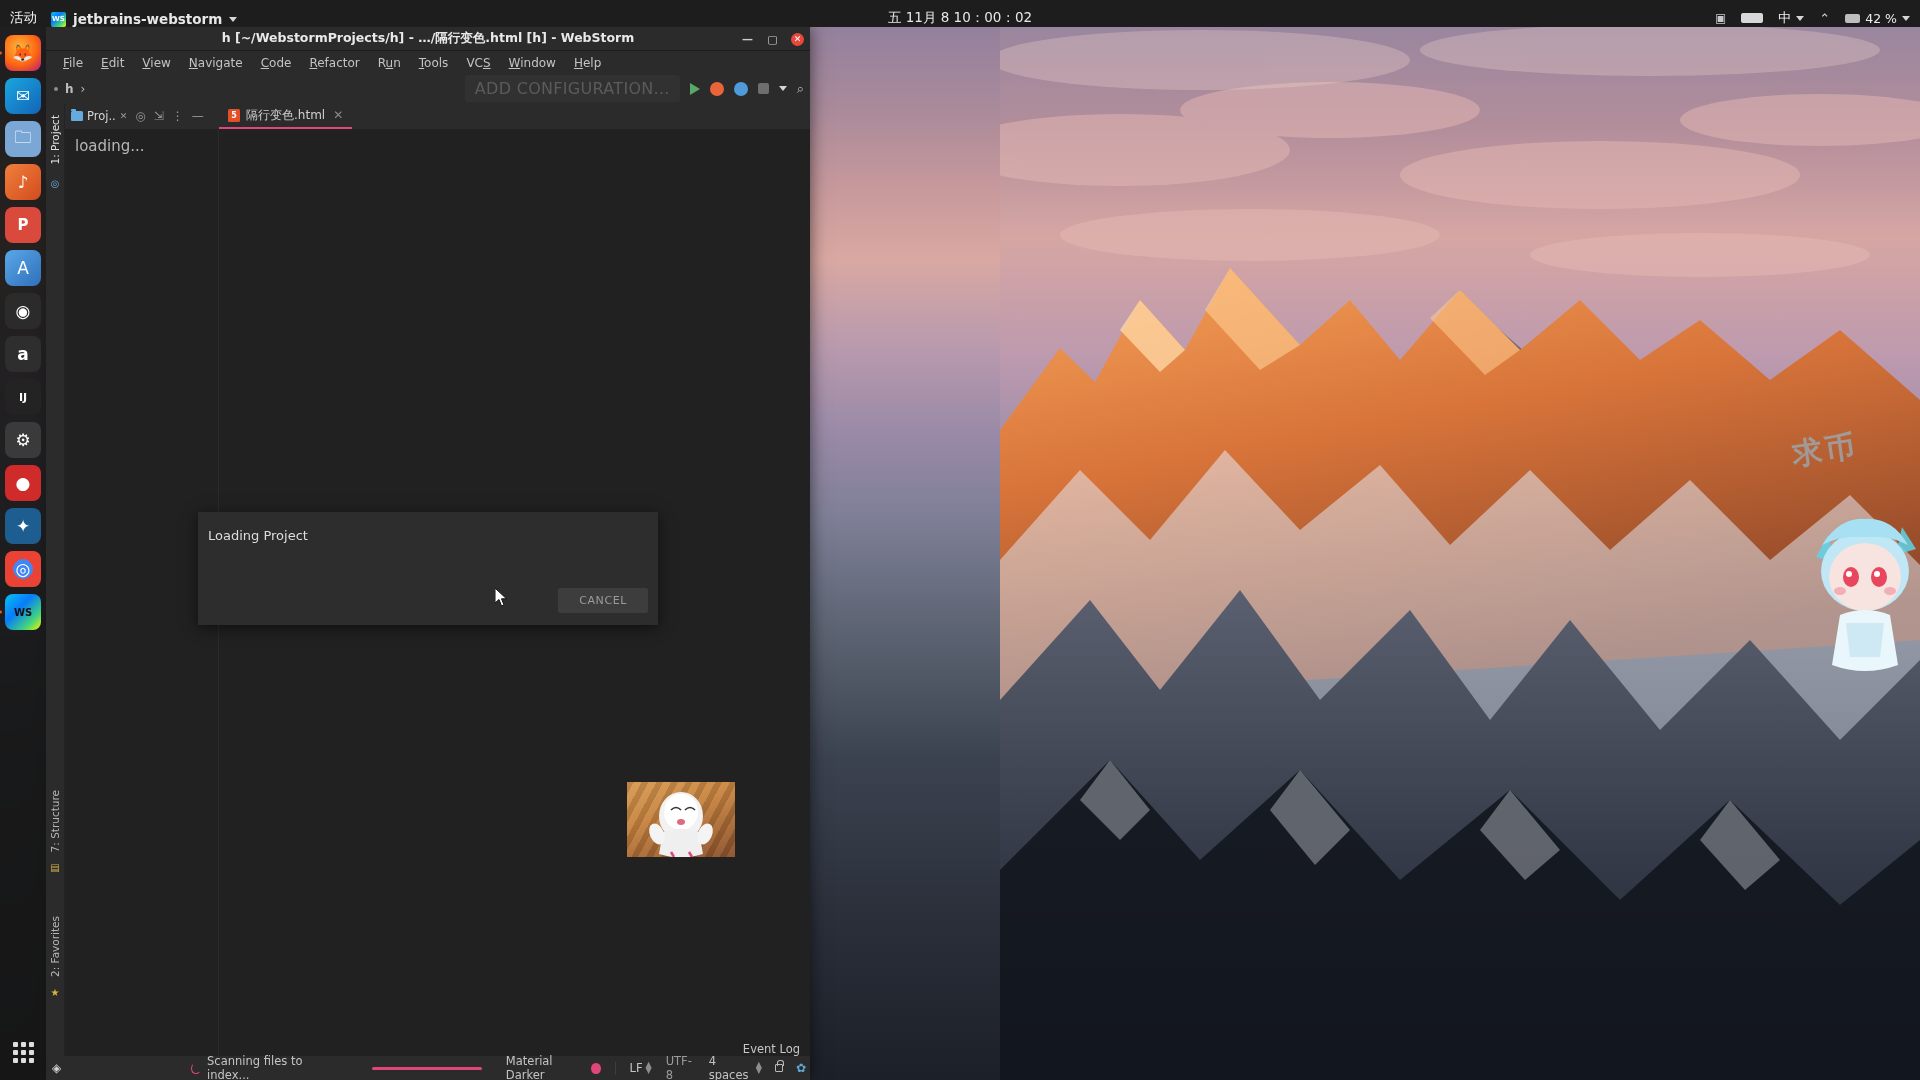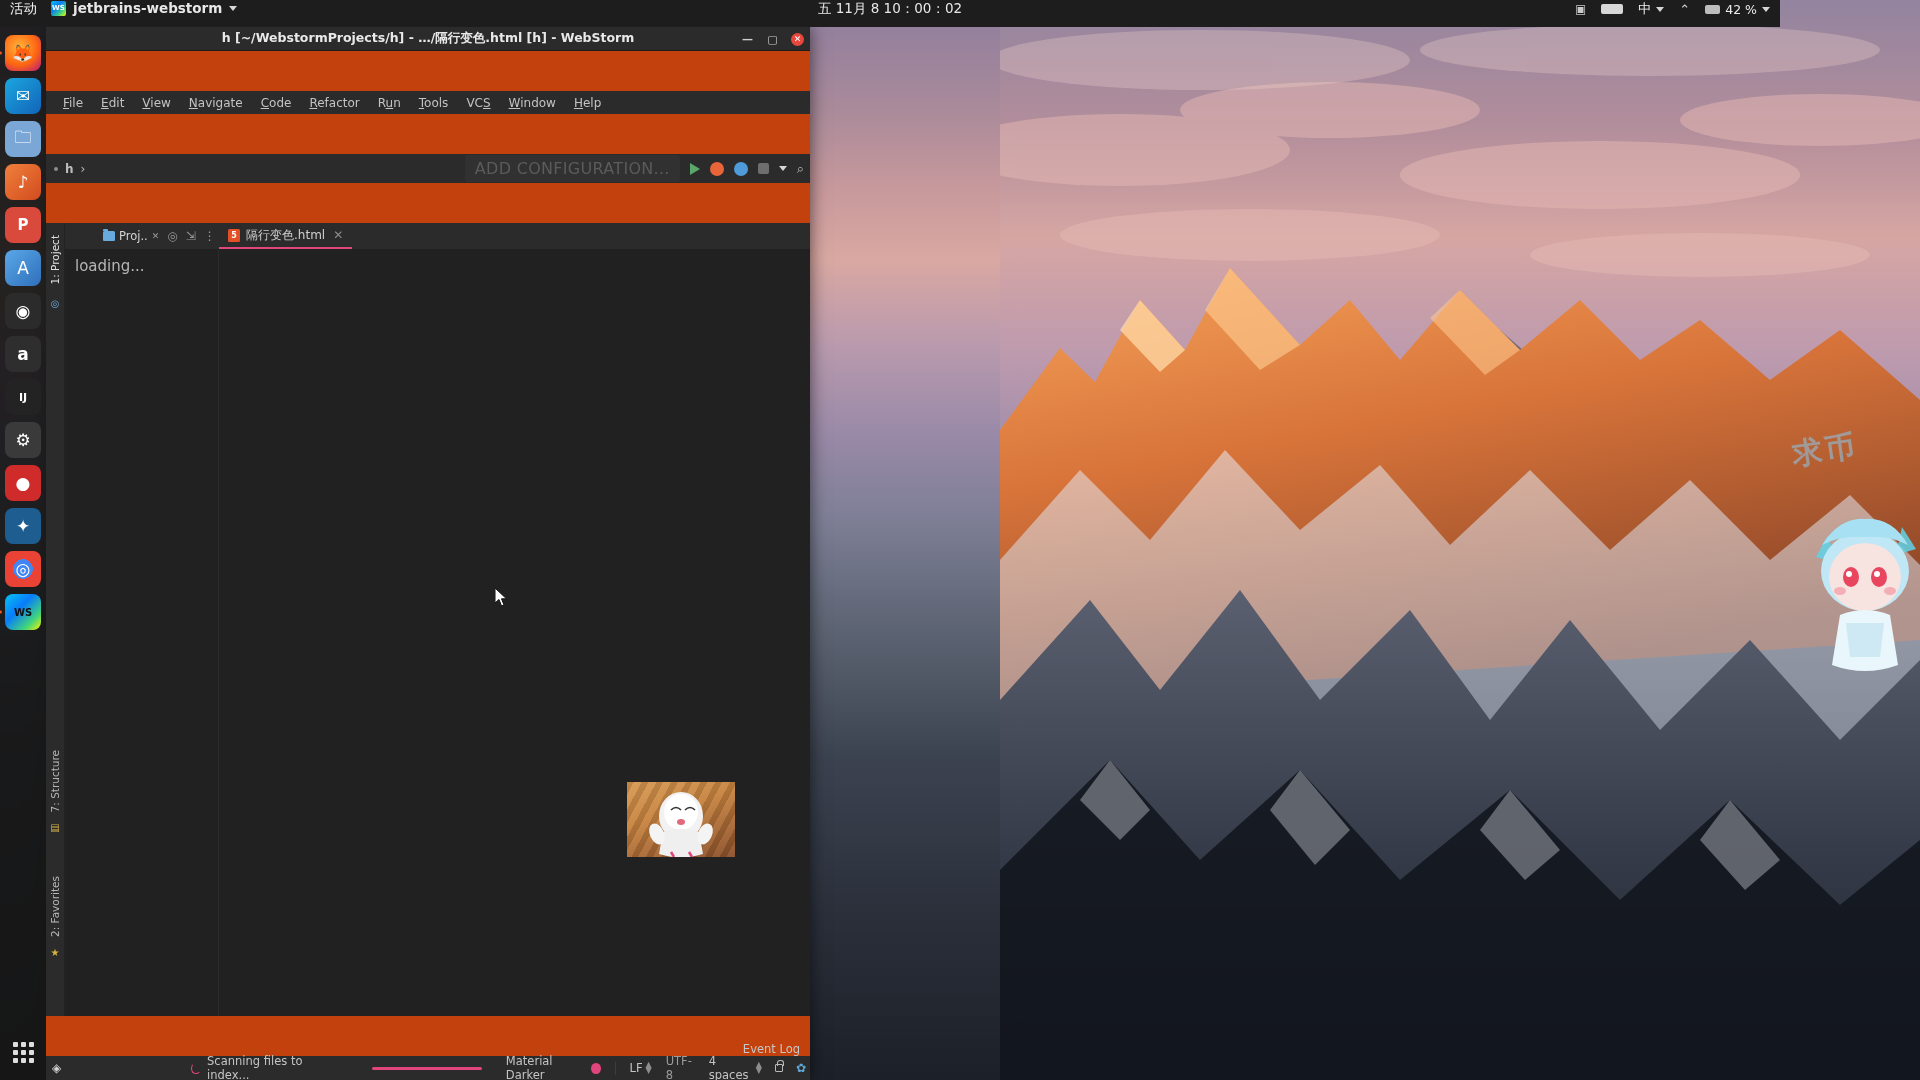--- a/index.html
+++ b/index.html
@@ -26,23 +26,23 @@
         #5d6473 58%,
         #3c4350 70%,
         #2a2f3a 85%,
         #1c2028 100%);
   }
   
   #mountains { position:absolute; left:1000px; top:0; width:920px; height:1080px; overflow:hidden; }
 
   
   #topbar {
-    position: absolute; top:0; left:0; width:1780px; height:27px;
+    position: absolute; top:0; left:0; width:1920px; height:27px;
     background:#1d1d1d; color:#e8e8e8;
-    display:flex; align-items:flex-start;
+    display:flex; align-items:flex-end;
     font-size:13px;
     z-index: 50;
   }
   #topbar .activities { padding:0 14px 0 10px; font-size:13.5px; color:#f2f2f2;}
   #topbar .appname { display:flex; align-items:center; gap:7px; font-weight:bold; font-size:13.5px;}
   #topbar .clock {
     position:absolute; left:50%; transform:translateX(-50%);
     display:flex; align-items:center; gap:7px; font-size:13.5px; white-space:nowrap;
   }
   #topbar .tray {
@@ -68,21 +68,20 @@
   #show-apps { position:absolute; bottom:10px; width:36px;height:36px; display:grid; grid-template-columns:repeat(3,5px); grid-template-rows:repeat(3,5px); gap:3px; align-content:center; justify-content:center;}
   #show-apps i{ background:#dedede; border-radius:1px; display:block; width:5px;height:5px;}
 
   
   #ws-window {
     position:absolute; left:46px; top:27px; width:764px; height:1053px;
     background:#c2410c; z-index:30;
     display:flex; flex-direction:column;
     font-family:"DejaVu Sans","Liberation Sans",sans-serif;
     box-shadow:0 0 16px rgba(0,0,0,.6);
-    gap:40px;
   }
   #ws-titlebar {
     height:24px; background:#2b2b2b; position:relative;
     display:flex; align-items:center; justify-content:center;
     color:#e9e9e9; font-size:12.5px; font-weight:bold;
     border-bottom:1px solid #1d1d1d;
   }
   #ws-titlebar .wbtns{ position:absolute; right:6px; top:0; height:24px; display:flex; align-items:center; gap:12px;}
   .wbtn{ width:13px;height:13px; display:flex;align-items:center;justify-content:center; color:#cfcfcf; font-size:11px; cursor:default;}
   .wbtn.close{ background:#e8483c; border-radius:50%; color:#fff; font-size:9px; }
@@ -112,21 +111,21 @@
   .vtab{
     writing-mode:vertical-rl; transform:rotate(180deg);
     color:#b7b7b7; font-size:10.5px; white-space:nowrap; display:flex; align-items:center; gap:4px;
     padding:4px 0;
   }
   .vtab.active{ color:#e3e3e3; }
 
   
   #proj-panel{ width:154px; background:#212121; display:flex; flex-direction:column; border-right:1px solid #2b2b2b;}
   #proj-head{ height:26px; background:#2b2b2b; display:flex; align-items:center; gap:8px; padding:0 6px; }
-  #proj-head .ptab{ display:flex; align-items:center; gap:4px; color:#d4d4d4; font-size:11.5px;margin-left:32px; }
+  #proj-head .ptab{ display:flex; align-items:center; gap:4px; color:#d4d4d4; font-size:11.5px; }
   .folder-ic{ width:12px;height:10px;background:#66aade;border-radius:1.5px 1.5px 1px 1px; position:relative;}
   .folder-ic::before{content:"";position:absolute;top:-2.5px;left:0;width:5px;height:2.5px;background:#66aade;border-radius:1px 1px 0 0;}
   .hic{ color:#9a9a9a; font-size:12px; }
   #proj-content{ flex:1; padding:8px 10px; color:#b6b6b6; font-size:15px;}
 
   
   #editor-area{ flex:1; display:flex; flex-direction:column; min-width:0; background:#212121;}
   #tabbar{ height:26px; background:#2b2b2b; display:flex; align-items:flex-end;}
   .etab{
     height:26px; display:flex; align-items:center; gap:6px; padding:0 9px;
@@ -423,20 +422,26 @@
     <span class="sep" style="margin:0 14px;"></span>
     <span class="sb">LF</span>
     <span class="stepper" style="margin-left:3px;">▲<br>▼</span>
     <span class="sb" style="margin-left:14px;color:#9b9b9b;">UTF-8</span>
     <span class="sb" style="margin-left:14px;">4 spaces</span>
     <span class="stepper" style="margin-left:3px;">▲<br>▼</span>
     <span class="lock-ic" style="margin-left:13px;"></span>
     <span style="margin-left:13px;color:#5ea9d8;font-size:12px;">✿</span>
   </div>
 
+  <div id="load-dialog">
+    <div class="dtitle">Loading Project</div>
+    <div class="dbtns">
+      <button id="cancel-btn">CANCEL</button>
+    </div>
+  </div>
 
   <span style="position:absolute; right:10px; bottom:24px; color:#c7c7c7; font-size:11.5px;">Event Log</span>
 </div>
 
 <div id="thumb">
   <div class="planks"></div>
   <svg width="108" height="75" viewBox="0 0 108 75" style="position:absolute;left:0;top:0;">
     <ellipse cx="54" cy="34" rx="22" ry="24" fill="#f2f2f2"></ellipse>
     <ellipse cx="54" cy="30" rx="17" ry="18" fill="#fff"></ellipse>
     <path d="M44,28 q5,-5 10,0" stroke="#333" stroke-width="1.6" fill="none"></path>

